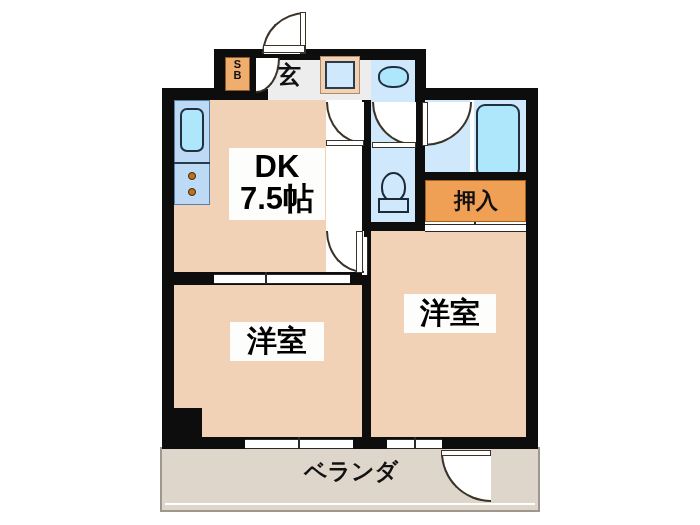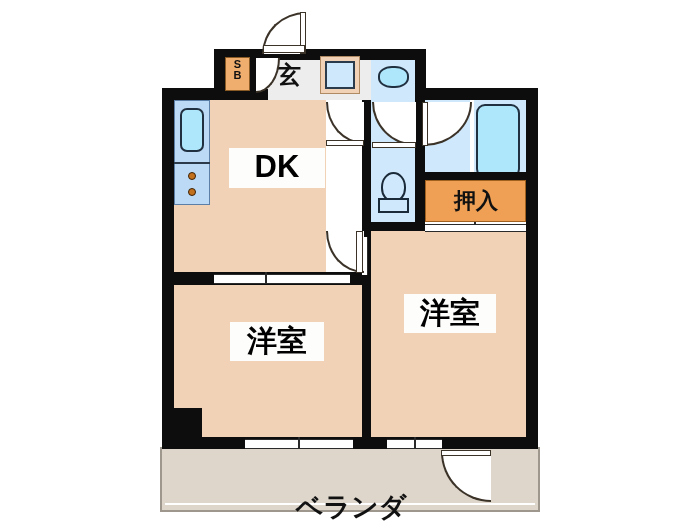--- a/index.html
+++ b/index.html
@@ -48,41 +48,42 @@
   .slidemark{position:absolute;background:#2a2a2a;}
 </style>
 </head>
 <body>
 
 <div id="plan">
 
   <div class="abs balcony" style="left:162px;top:449px;width:376px;height:61px;"></div>
   <div class="abs" style="left:160px;top:447px;width:380px;height:65px;border:2px solid #9d978d;"></div>
   <div class="abs" style="left:165px;top:503px;width:370px;height:2px;background:#ffffff;"></div>
-  <div class="tag" style="left:285px;top:489px;width:132px;font-size:27px;">ベランダ</div>
+  <div class="tag" style="left:285px;top:456px;width:132px;font-size:23px;">ベランダ</div>
 
   <div class="arc arc-bl" style="left:441px;top:452px;width:48px;height:48px;"></div>
   <div class="leaf" style="left:441px;top:450px;width:48px;height:4px;"></div>
 
   <div class="abs wall" style="left:162px;top:88px;width:12px;height:361px;"></div>
 
   <div class="abs wall" style="left:162px;top:437px;width:376px;height:12px;"></div>
 
   <div class="abs wall" style="left:526px;top:88px;width:12px;height:361px;"></div>
 
   <div class="abs wall" style="left:162px;top:88px;width:160px;height:12px;"></div>
   <div class="abs wall" style="left:214px;top:49px;width:212px;height:11px;"></div>
   <div class="abs wall" style="left:426px;top:88px;width:112px;height:12px;"></div>
 
   <div class="abs wall" style="left:214px;top:49px;width:11px;height:40px;"></div>
   <div class="abs wall" style="left:415px;top:49px;width:11px;height:51px;"></div>
 
   <div class="abs room" style="left:174px;top:100px;width:152px;height:172px;"></div>
   <div class="lbl" style="left:229px;top:148px;width:96px;padding:3px 0 5px 0;font-size:31px;">
     <span class="l1">DK</span>
+    <span class="l2">7.5帖</span>
   </div>
 
   <div class="abs water2" style="left:174px;top:100px;width:36px;height:105px;border:1px solid #5b7fa6;"></div>
   <div class="abs" style="left:174px;top:162px;width:36px;height:2px;background:#2b3b4b;"></div>
   <div class="abs sink" style="left:180px;top:108px;width:24px;height:44px;"></div>
   <div class="abs burner" style="left:188px;top:172px;width:8px;height:8px;"></div>
   <div class="abs burner" style="left:188px;top:188px;width:8px;height:8px;"></div>
 
   <div class="abs floorlite" style="left:225px;top:60px;width:190px;height:29px;"></div>
   <div class="abs floorlite" style="left:268px;top:60px;width:147px;height:40px;"></div>

